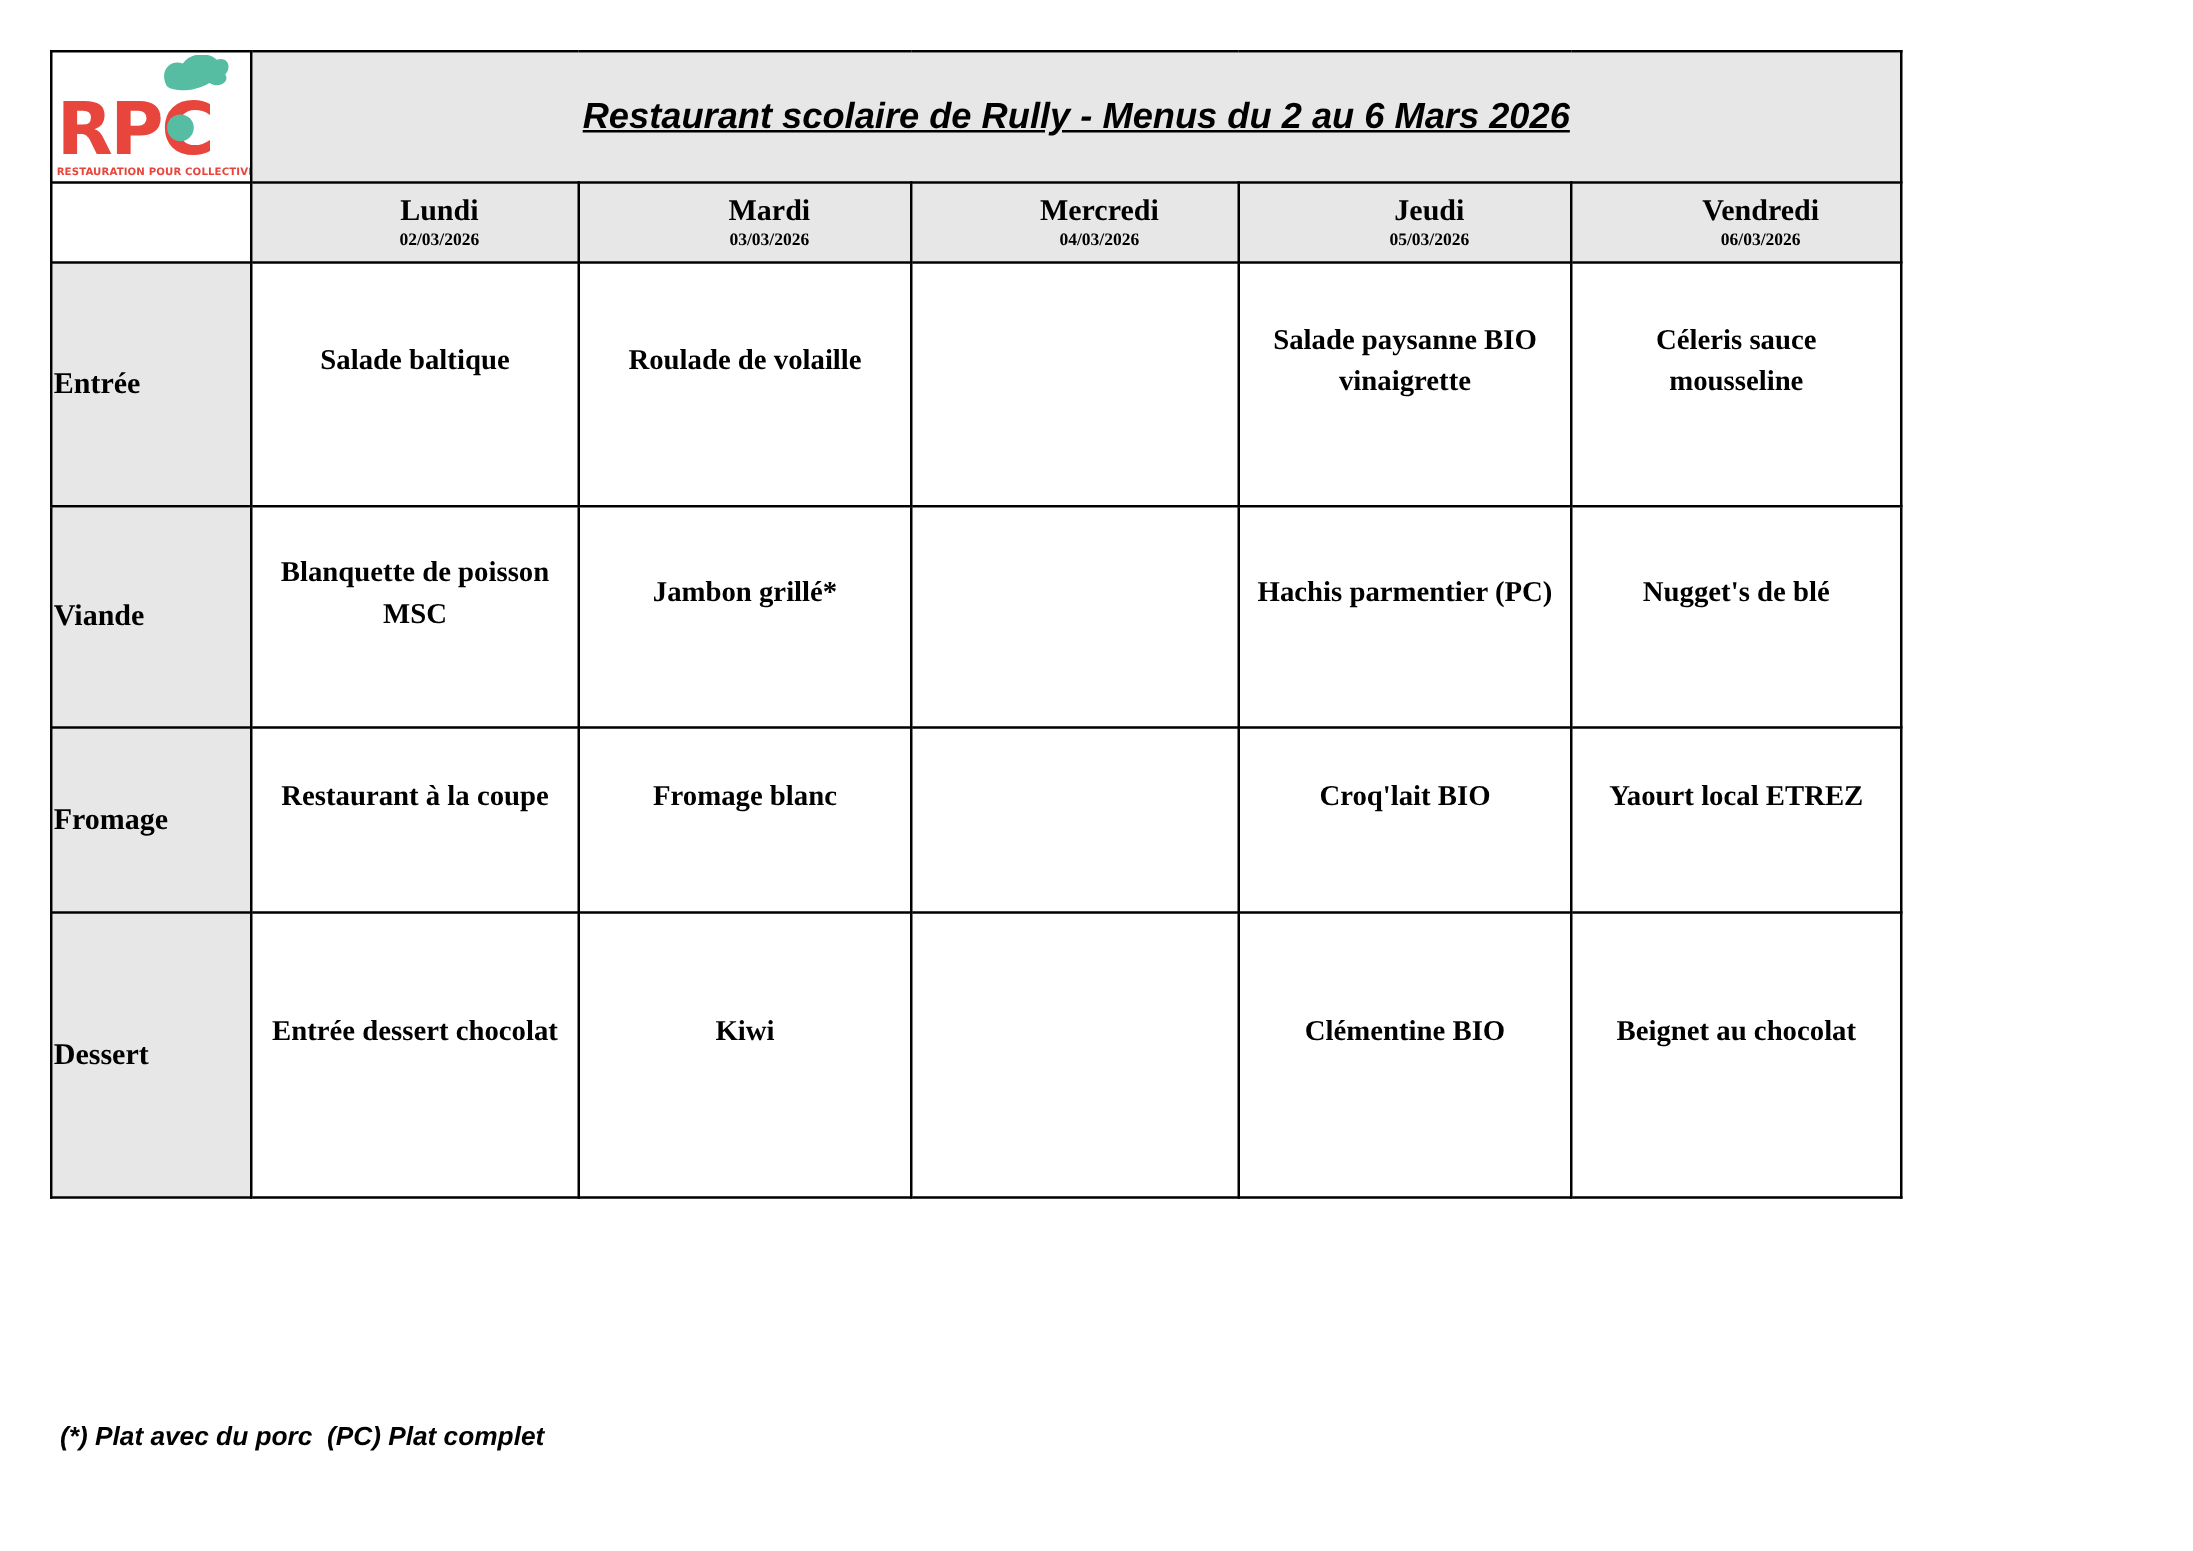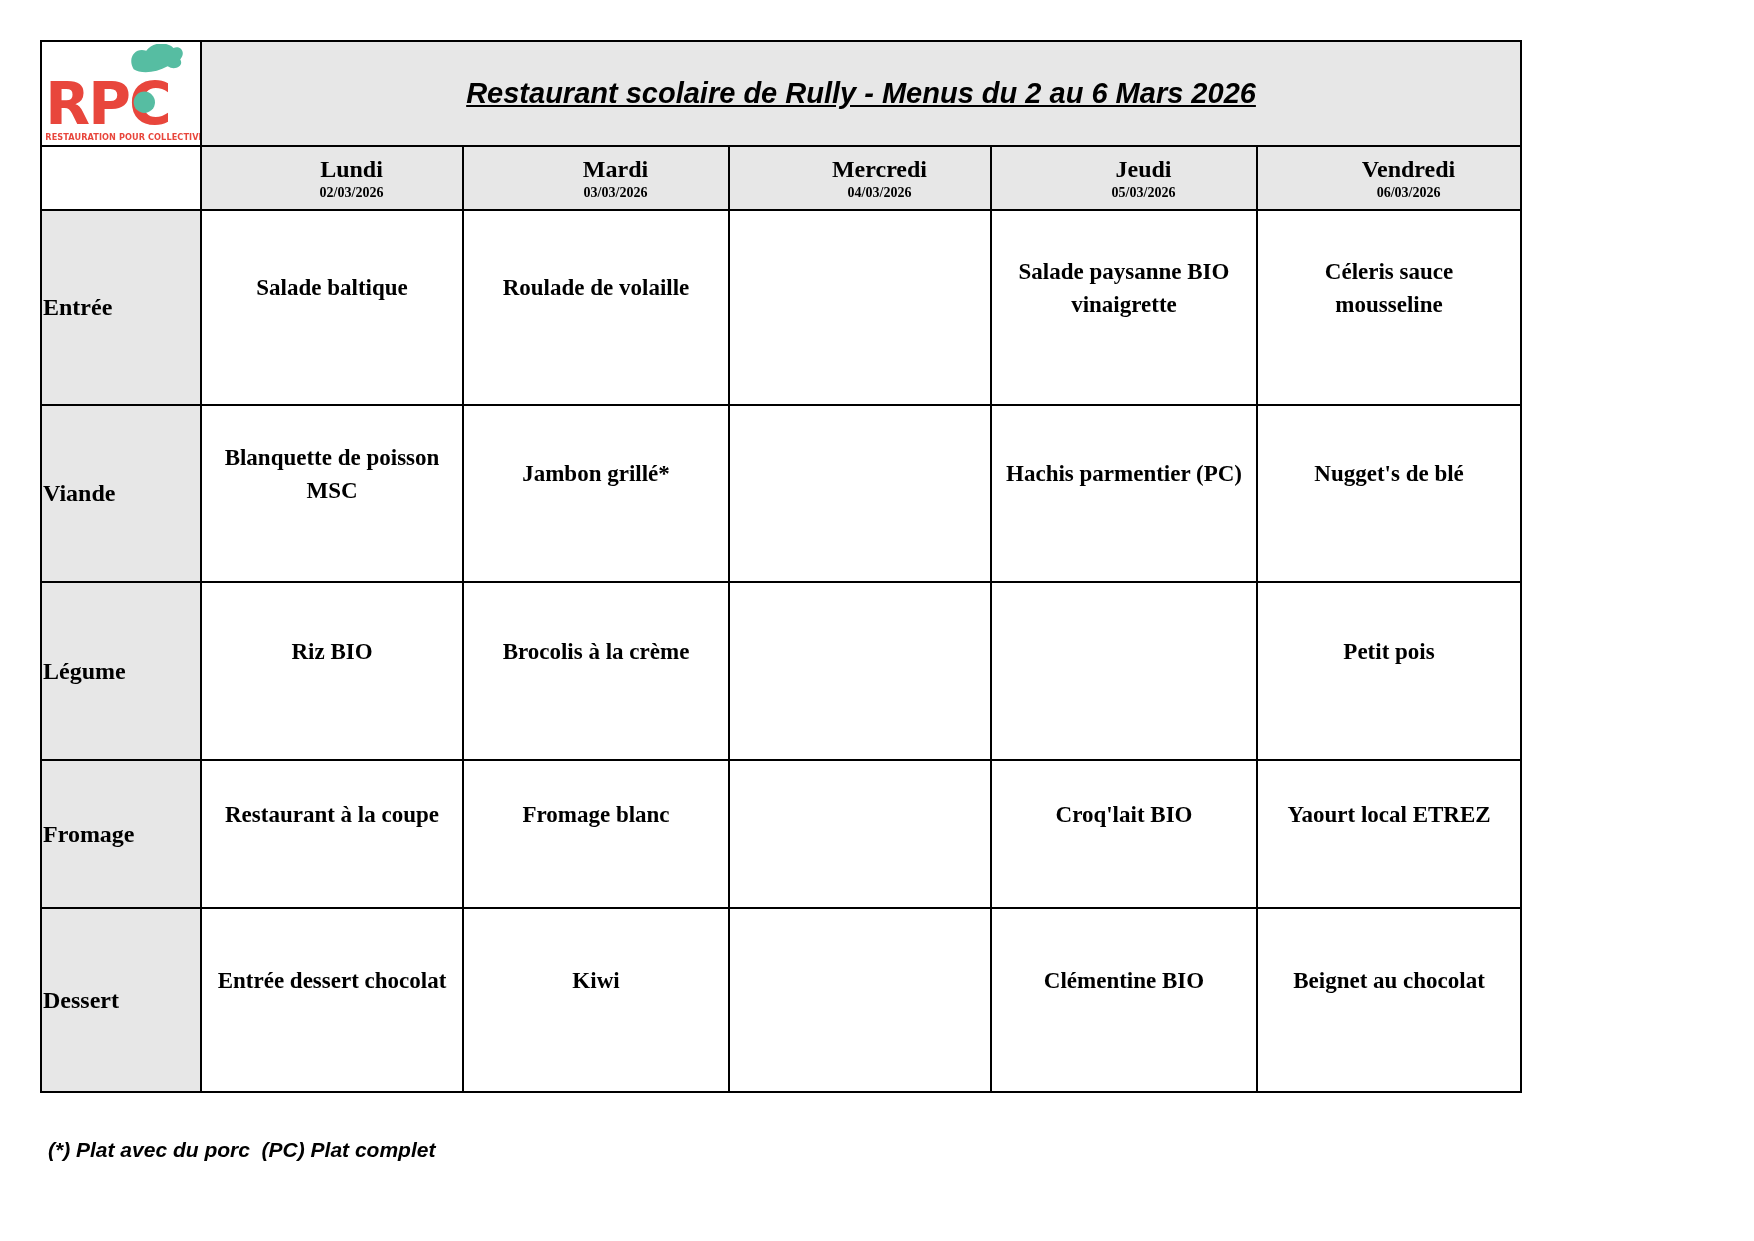--- a/index.html
+++ b/index.html
@@ -146,39 +146,31 @@
 
   <tr style="height:177px">
     <td class="row-label-cell">Viande</td>
     <td class="menu-cell">Blanquette de poisson MSC</td>
     <td class="menu-cell">Jambon grillé*</td>
     <td class="menu-cell"></td>
     <td class="menu-cell">Hachis parmentier (PC)</td>
     <td class="menu-cell">Nugget's de blé</td>
   </tr>
 
-  <tr style="height:178px">
-    <td class="row-label-cell">Légume</td>
-    <td class="menu-cell">Riz BIO</td>
-    <td class="menu-cell">Brocolis à la crème</td>
-    <td class="menu-cell"></td>
-    <td class="menu-cell"></td>
-    <td class="menu-cell">Petit pois</td>
-  </tr>
 
   <tr style="height:148px">
     <td class="row-label-cell">Fromage</td>
     <td class="menu-cell">Restaurant à la coupe</td>
     <td class="menu-cell">Fromage blanc</td>
     <td class="menu-cell"></td>
     <td class="menu-cell">Croq'lait BIO</td>
     <td class="menu-cell">Yaourt local ETREZ</td>
   </tr>
 
-  <tr style="height:184px">
+  <tr style="height:228px">
     <td class="row-label-cell">Dessert</td>
     <td class="menu-cell">Entrée dessert chocolat</td>
     <td class="menu-cell">Kiwi</td>
     <td class="menu-cell"></td>
     <td class="menu-cell">Clémentine BIO</td>
     <td class="menu-cell">Beignet au chocolat</td>
   </tr>
 </tbody>
   </table>
 

